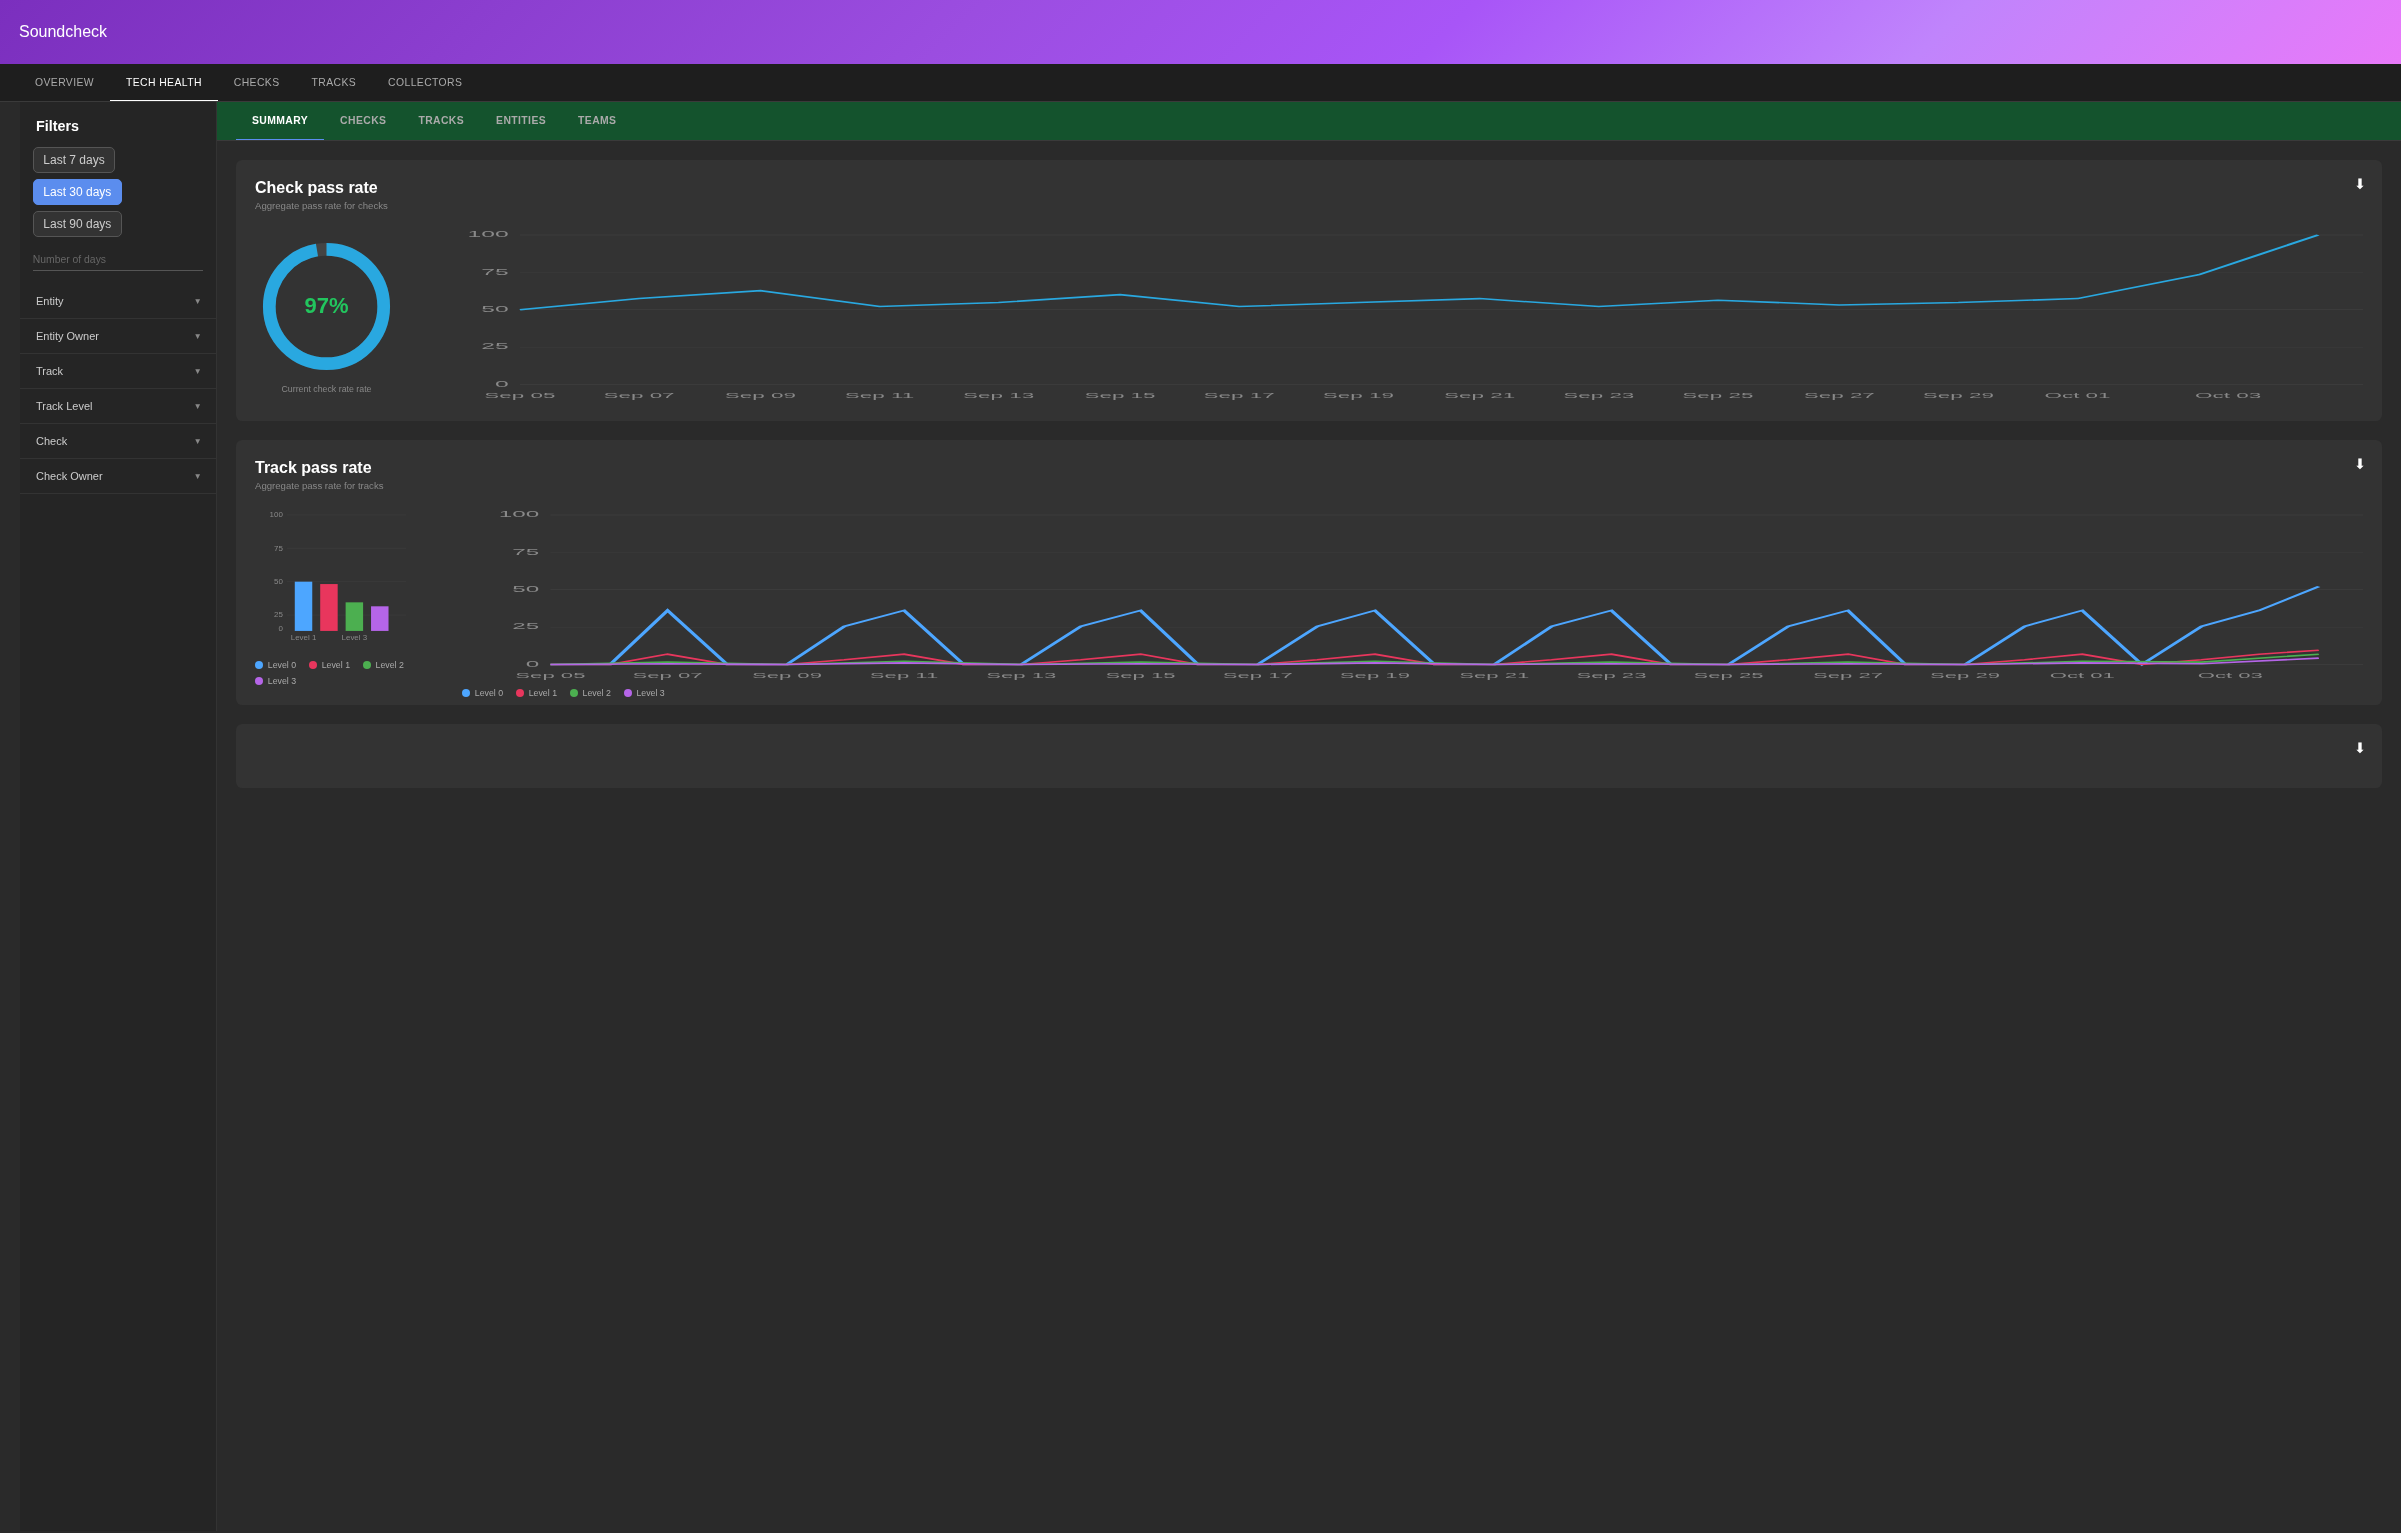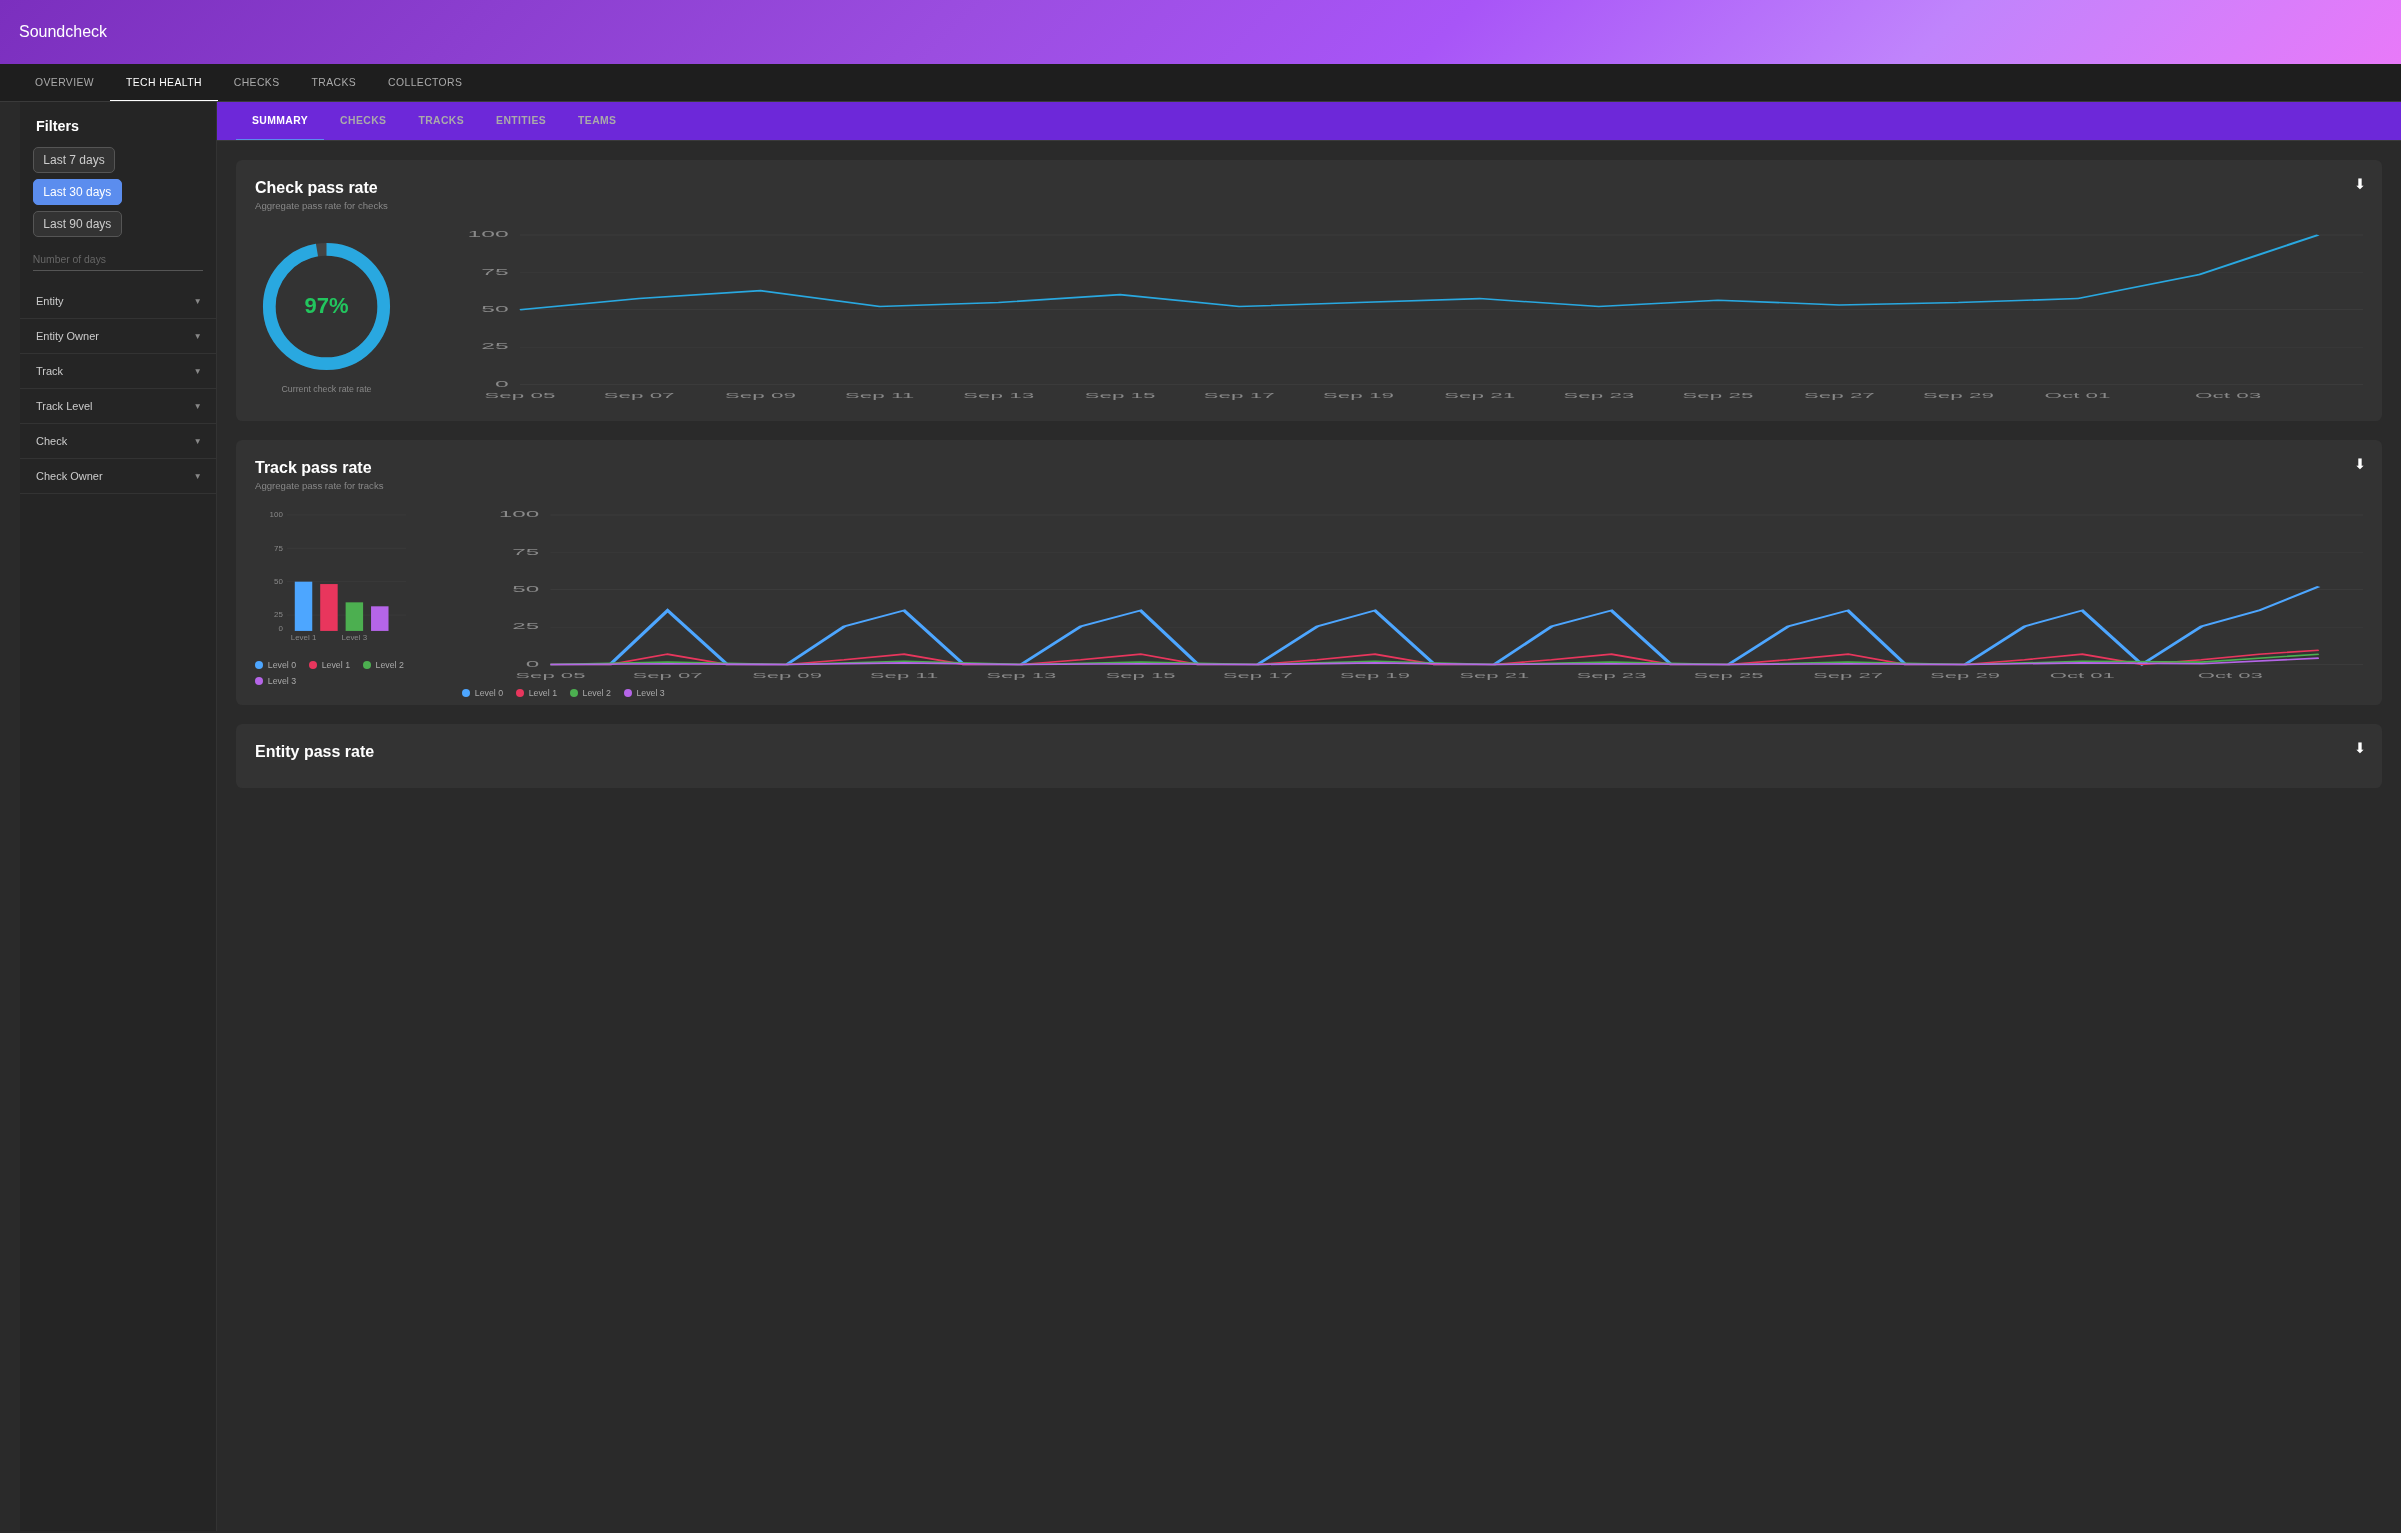--- a/index.html
+++ b/index.html
@@ -112,21 +112,21 @@
     
     .main {
       flex: 1;
       padding: 0;
       overflow-y: auto;
     }
 
     
     .sub-tabs {
       display: flex;
-      background: #6d28d9;
+      background: #14532d;
       padding: 0 19px;
       border-bottom: 0.8px solid #3a3a3a;
       text-align: right;
     }
     .sub-tab {
       padding: 12.7px 16px;
       font-size: 10.4px;
       font-weight: 600;
       color: #aaa;
       cursor: pointer;
@@ -464,20 +464,19 @@
               <div class="legend-item">
                 <div class="legend-dot" style="background:#b565e8;"></div>
                 <span>Level 3</span>
               </div>
             </div>
           </div>
         </div>
       </div>
 
       <div class="card" style="min-height:64px;">
-        <div class="card-title">Entity pass rate</div>
         <span class="download-icon">⬇</span>
       </div>
 
     </div>
   </main>
 </div>
 
 
 </body></html>

